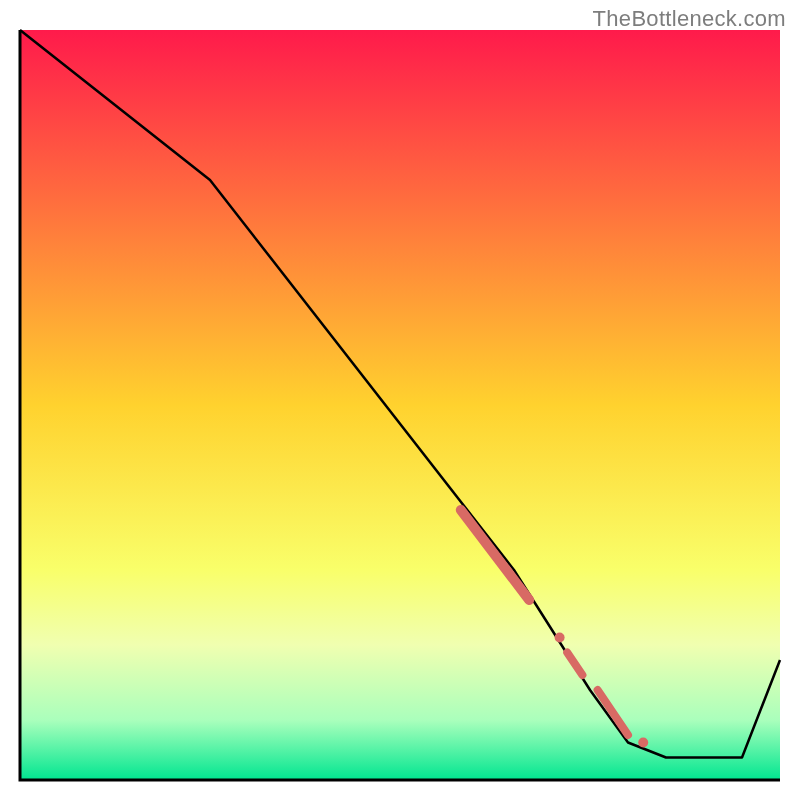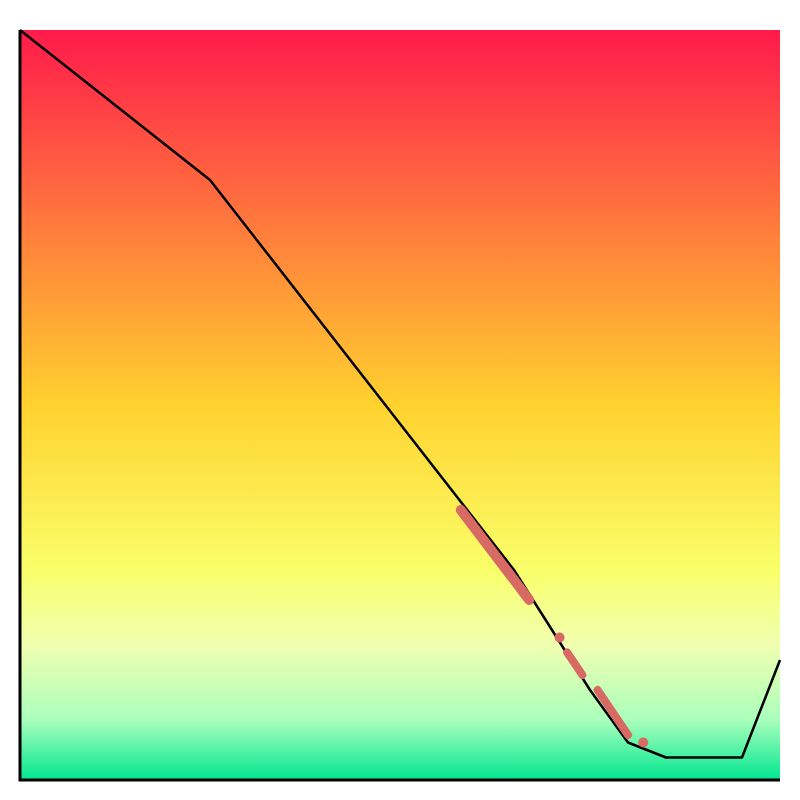--- a/index.html
+++ b/index.html
@@ -26,20 +26,21 @@
     inset: 0;
   }
   svg {
     display: block;
   }
 </style>
 </head>
 <body>
 
 <div class="chart-wrap">
+  <div class="watermark">TheBottleneck.com</div>
   <svg id="chart-svg" width="800" height="800" viewBox="0 0 800 800">
       <defs>
         <linearGradient id="bg-grad" x1="0" y1="0" x2="0" y2="1">
           <stop offset="0%" stop-color="#ff1a4b"></stop>
           <stop offset="50%" stop-color="#ffd22e"></stop>
           <stop offset="72%" stop-color="#f9ff6a"></stop>
           <stop offset="82%" stop-color="#f0ffb0"></stop>
           <stop offset="92%" stop-color="#aaffbc"></stop>
           <stop offset="100%" stop-color="#00e690"></stop>
         </linearGradient>

